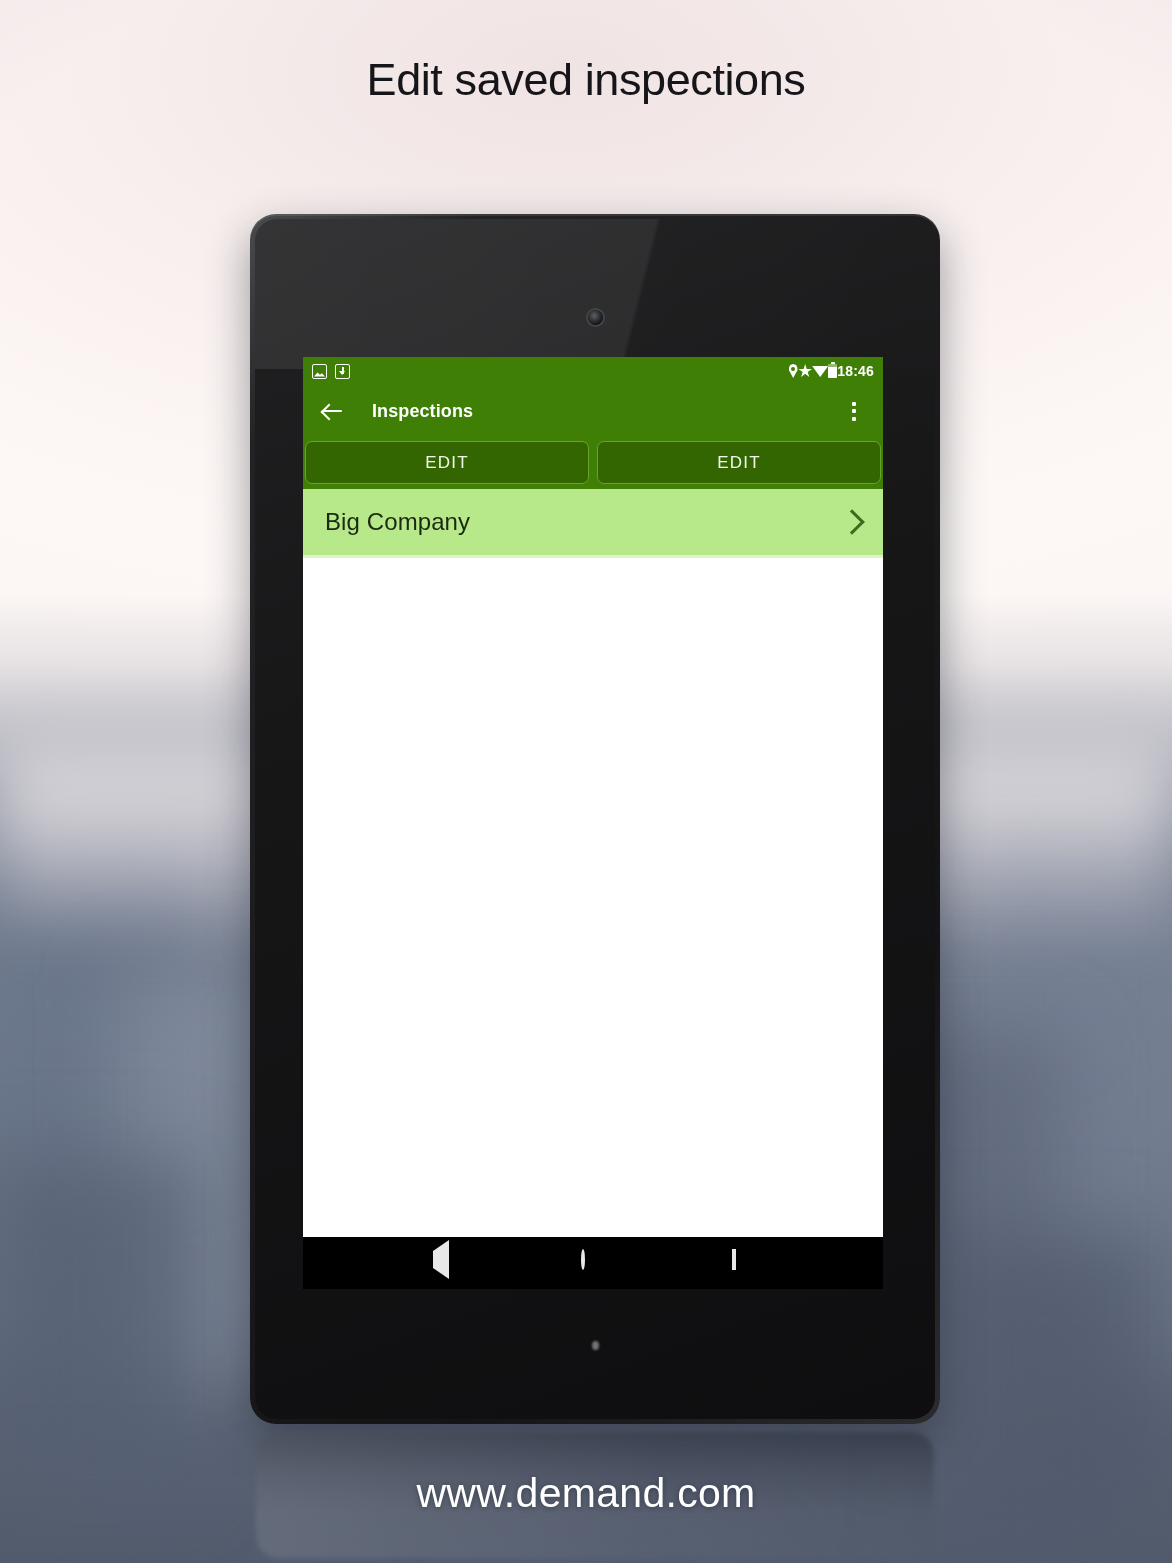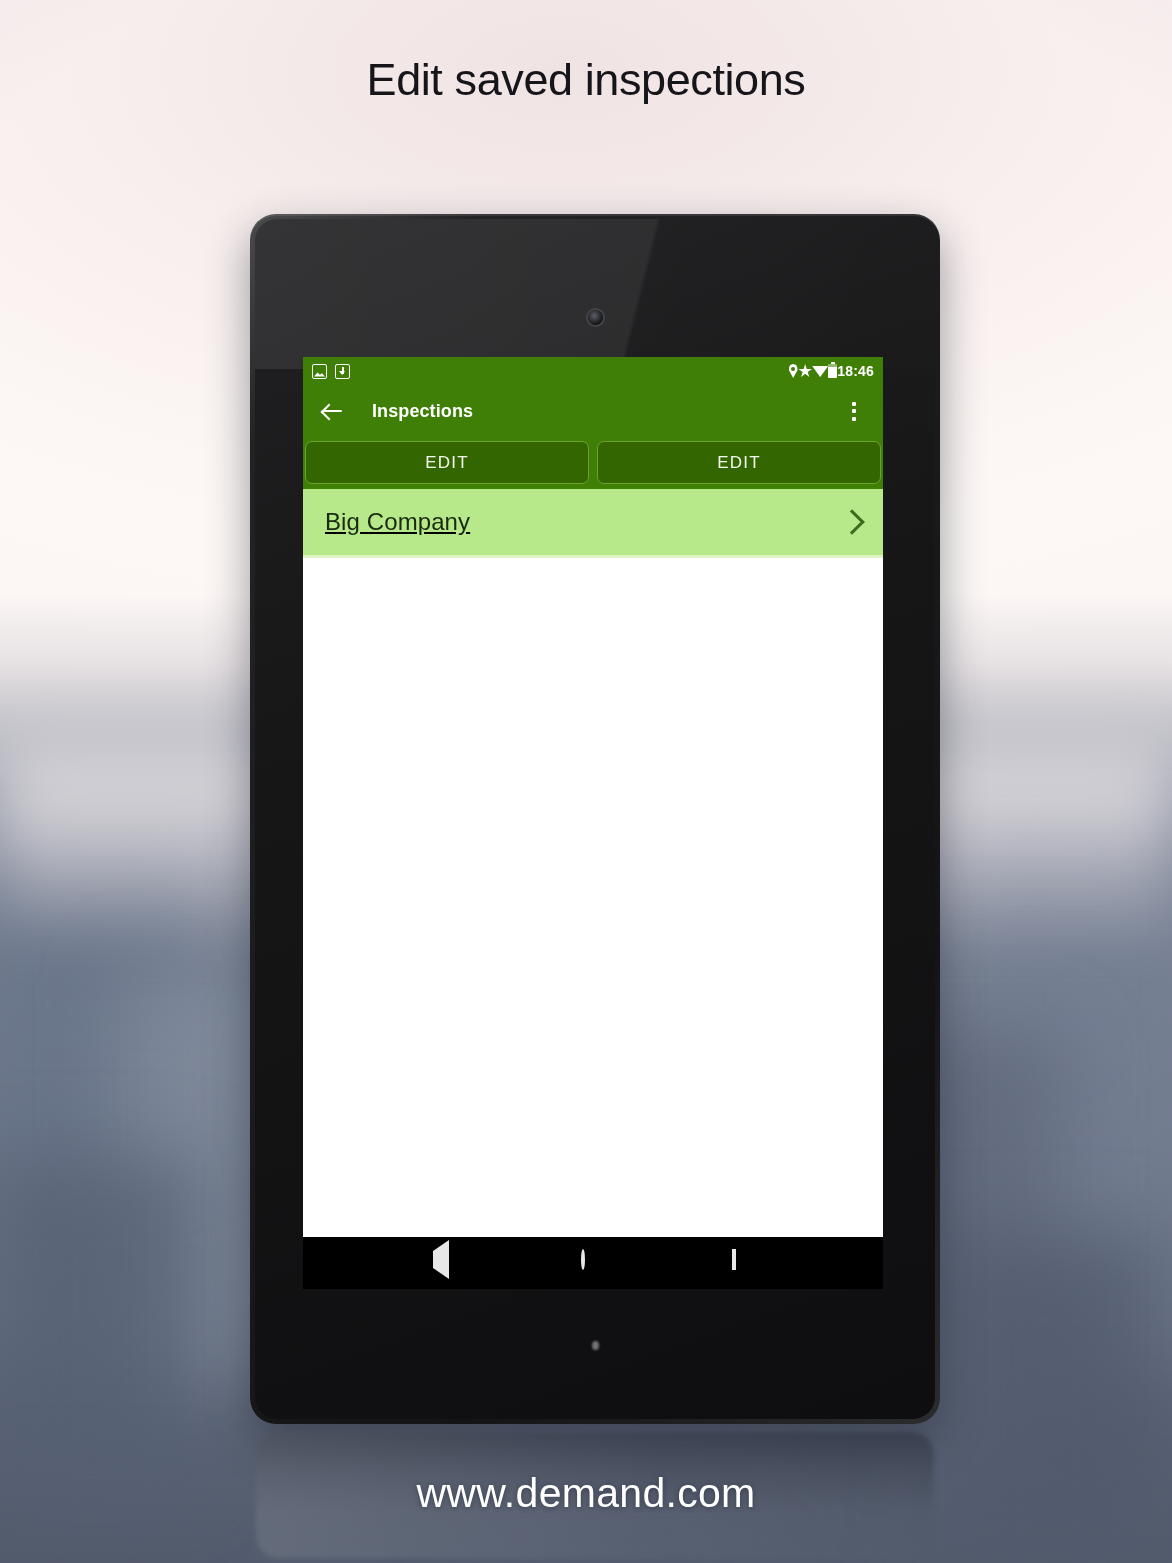--- a/index.html
+++ b/index.html
@@ -277,21 +277,20 @@
     align-items: center;
     justify-content: center;
     cursor: pointer;
     font-family: "Liberation Sans", sans-serif;
   }
 
   
   #list {
     flex: none;
     background: #eab308;
-    text-decoration: underline;
   }
   .list-row {
     height: 69px;
     background: #b7e88a;
     border-bottom: 3px solid #dff4c5;
     display: flex;
     align-items: center;
     padding: 0 22px 0 22px;
     cursor: pointer;
   }

